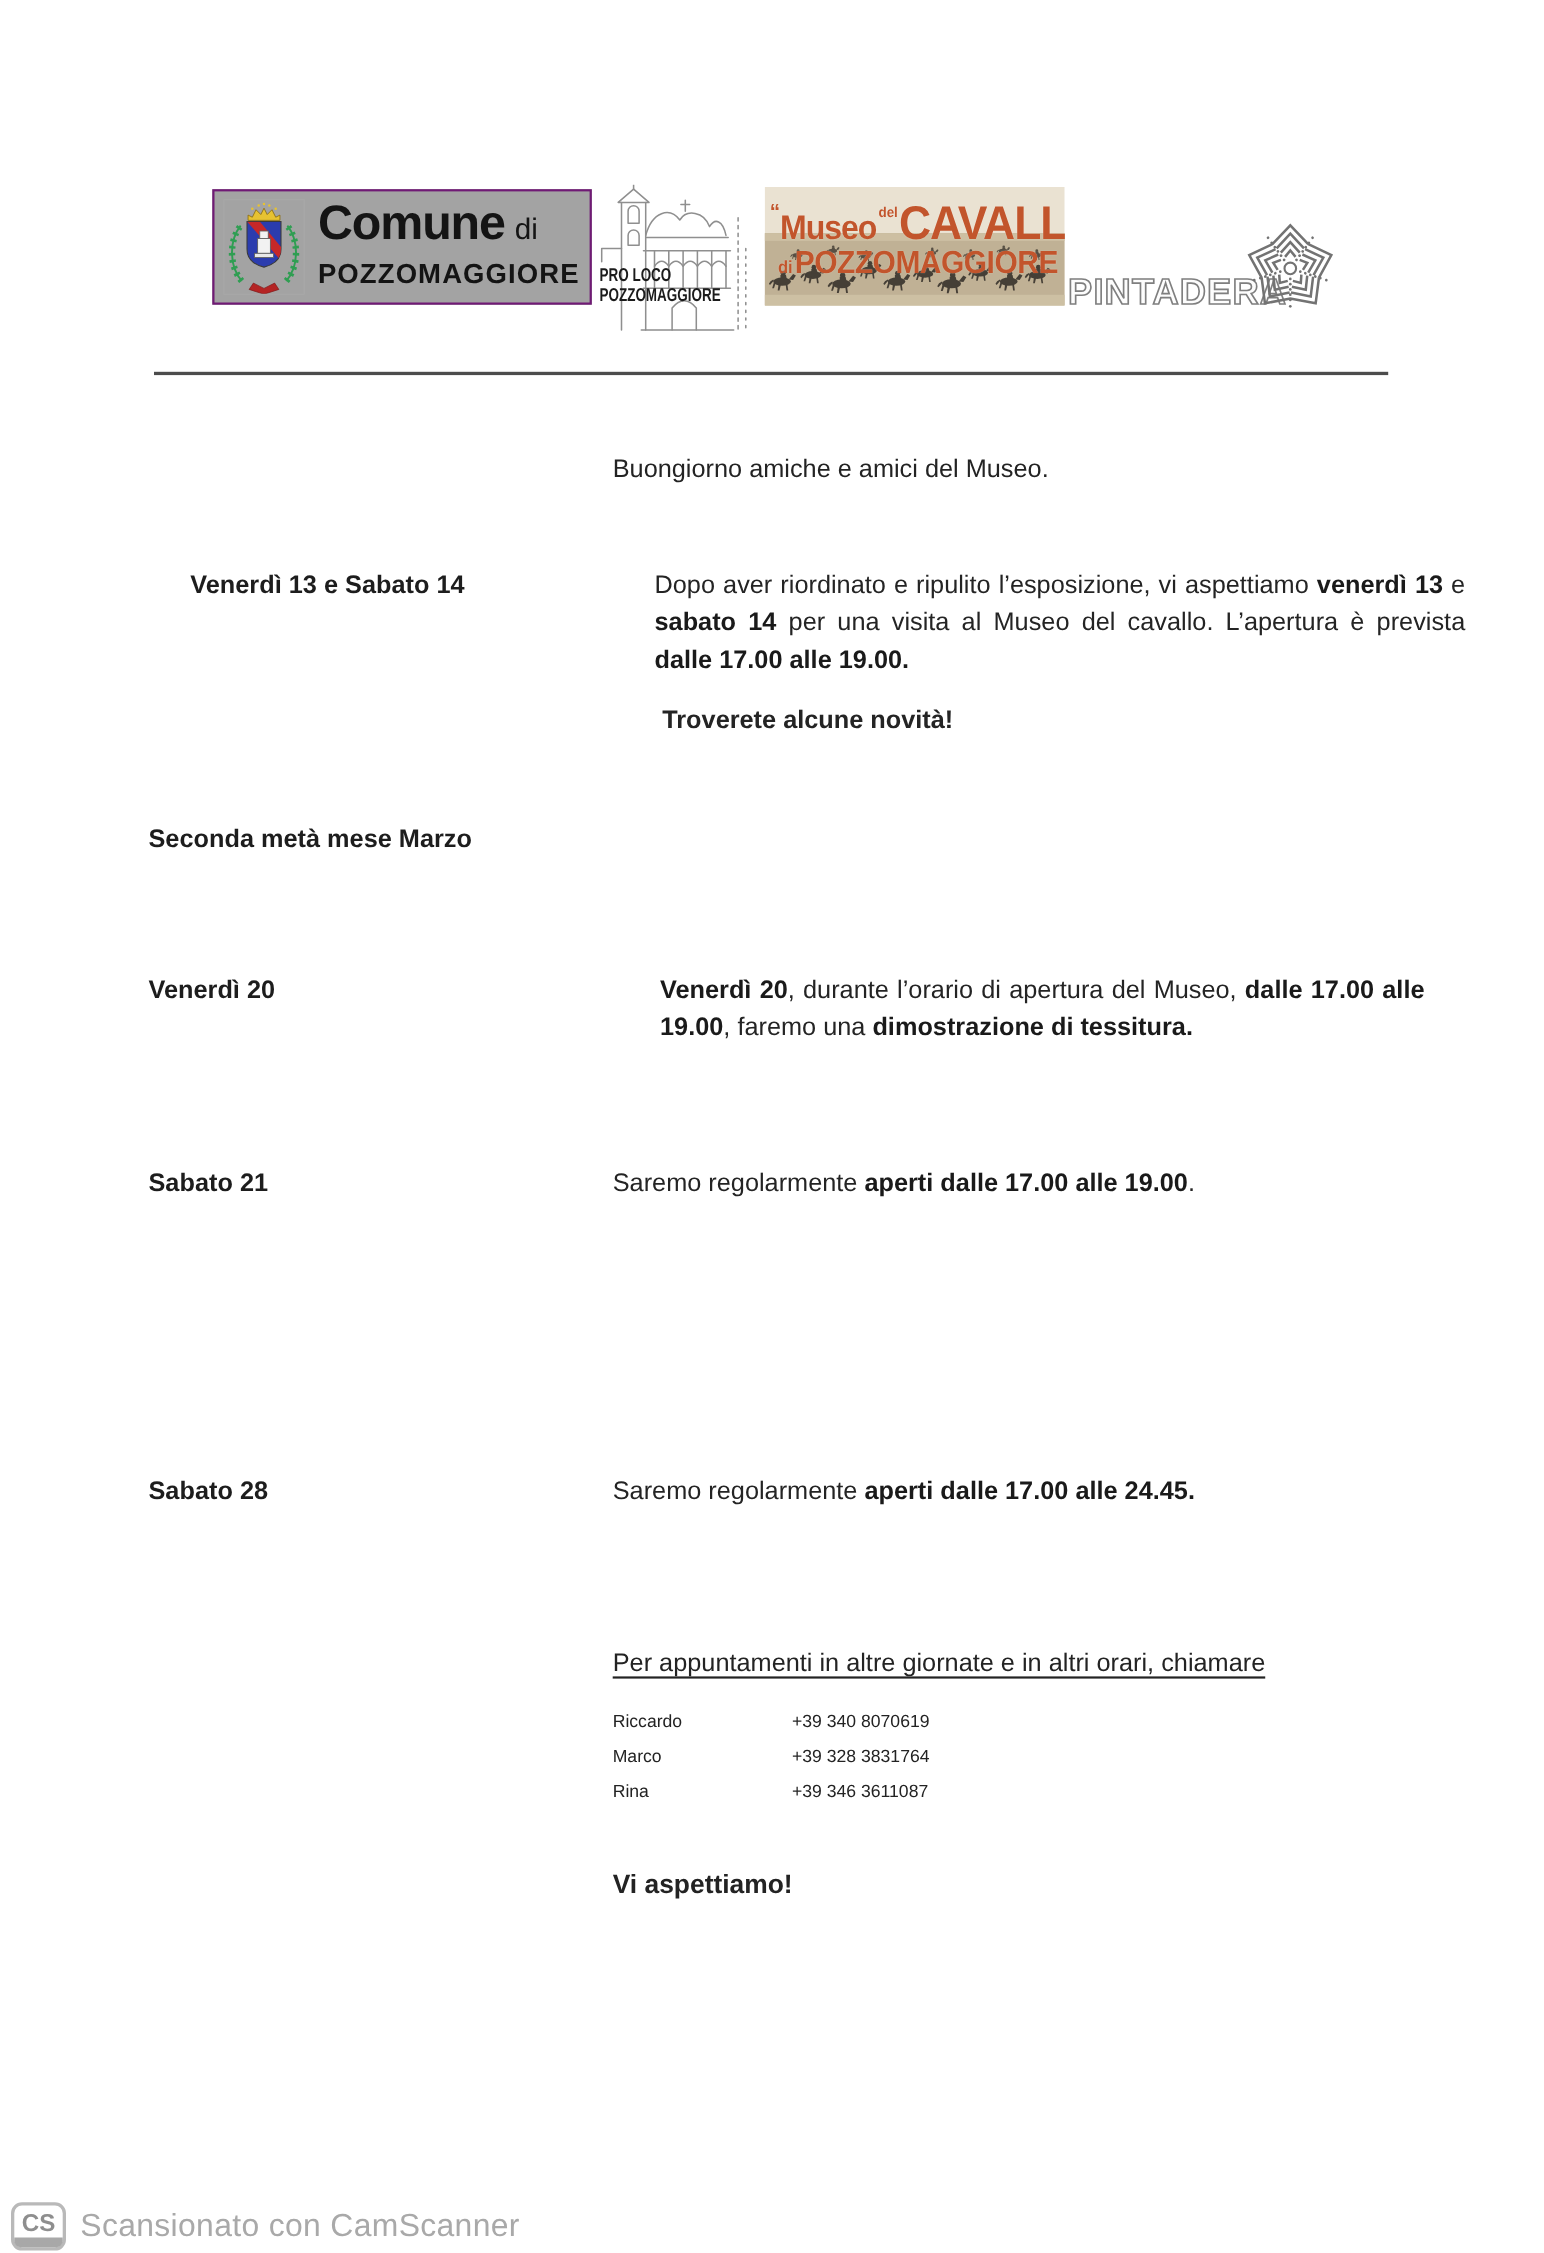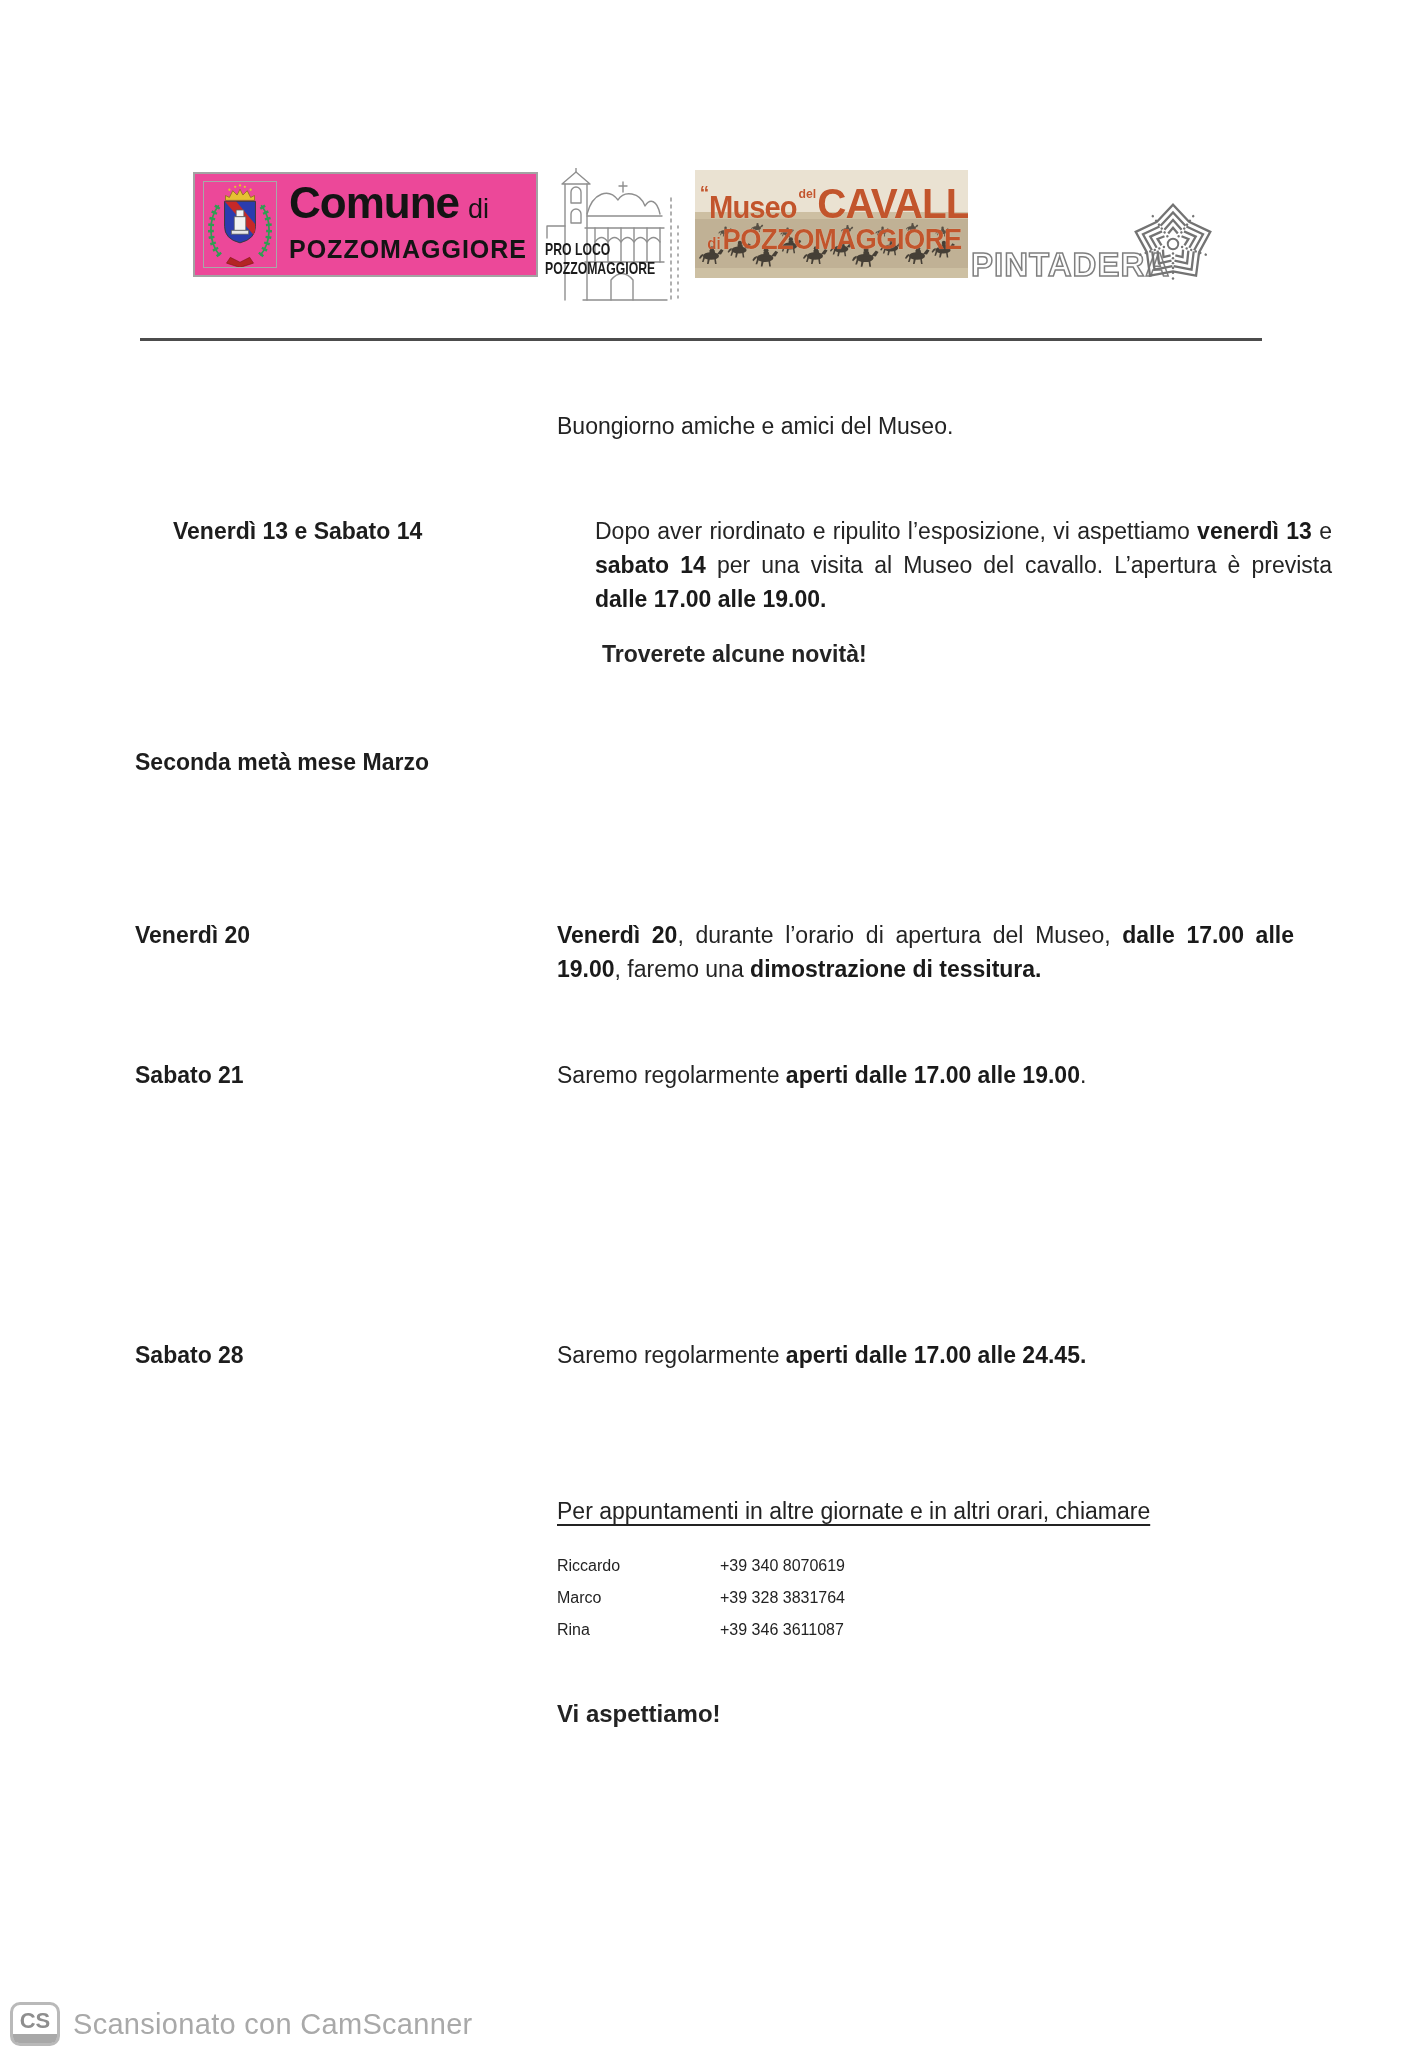--- a/index.html
+++ b/index.html
@@ -1,21 +1,21 @@
 <!DOCTYPE html>
 <html><head>
 <meta charset="utf-8">
 <style>
   html,body{margin:0;padding:0;background:#ffffff;}
   .page{position:relative;width:1404px;height:2048px;background:#fff;overflow:hidden;
         font-family:"Liberation Sans",sans-serif;color:#232323;}
 
   
   .comune-box{position:absolute;left:193px;top:172px;width:345px;height:105px;
-              border:2px solid #a3a3a3;background:#ec4899;box-sizing:border-box;}
+              border:2px solid #701a75;background:#a3a3a3;box-sizing:border-box;}
   .crest-box{position:absolute;left:8px;top:7px;width:74px;height:87px;border:1px solid #a8a8a8;box-sizing:border-box;}
   .crest-box svg{width:100%;height:100%;display:block;}
   .comune-title{position:absolute;left:94px;top:4px;font-weight:700;font-size:44px;color:#141414;letter-spacing:-1px;white-space:nowrap;}
   .comune-title .di{font-weight:400;font-size:27px;letter-spacing:0;margin-left:9px;}
   .comune-sub{position:absolute;left:94px;top:61px;font-weight:700;font-size:25px;letter-spacing:1px;color:#141414;white-space:nowrap;}
 
   .proloco{position:absolute;left:543px;top:168px;width:142px;height:134px;}
   .proloco svg{position:absolute;left:0;top:0;width:142px;height:134px;}
   .proloco-text{position:absolute;left:2px;top:72px;font-weight:800;font-size:17px;line-height:19px;
                 color:#1b1b1b;transform:scaleX(.72);transform-origin:left top;white-space:nowrap;}
@@ -42,21 +42,21 @@
   .divider{position:absolute;left:140px;top:338px;width:1122px;height:0;border-top:3px solid #4c4c4c;}
 
   
   .intro{position:absolute;left:557px;top:413px;font-size:23px;}
 
   .sched-row{position:absolute;left:135px;width:1160px;display:flex;}
   .sched-date{width:422px;flex:none;font-weight:700;font-size:23px;line-height:34px;color:#1d1d1d;}
   .sched-text{width:737px;font-size:23px;line-height:34px;text-align:justify;color:#242424;}
   .sched-text b{font-weight:700;color:#1a1a1a;}
   .sched-extra{margin-top:21px;font-weight:700;padding-left:7px;text-align:left;}
-  .sr1{top:514px;margin-left:38px;} .sr2{top:745px;} .sr3{top:918px;}
+  .sr1{top:514px;margin-left:38px;} .sr2{top:745px;} .sr3{top:882px;gap:43px;}
   .sr4{top:1058px;} .sr5{top:1155px;} .sr6{top:1338px;}
 
   .appts-heading{position:absolute;left:557px;top:1498px;font-size:23px;
                  text-decoration:underline;text-underline-offset:5px;text-decoration-thickness:1.5px;}
   .contacts{position:absolute;left:557px;top:1550px;font-size:16px;line-height:32px;}
   .contact-row{display:flex;}
   .contact-name{width:163px;flex:none;}
   .closing{position:absolute;left:557px;top:1700px;font-weight:700;font-size:24px;}
 
   

